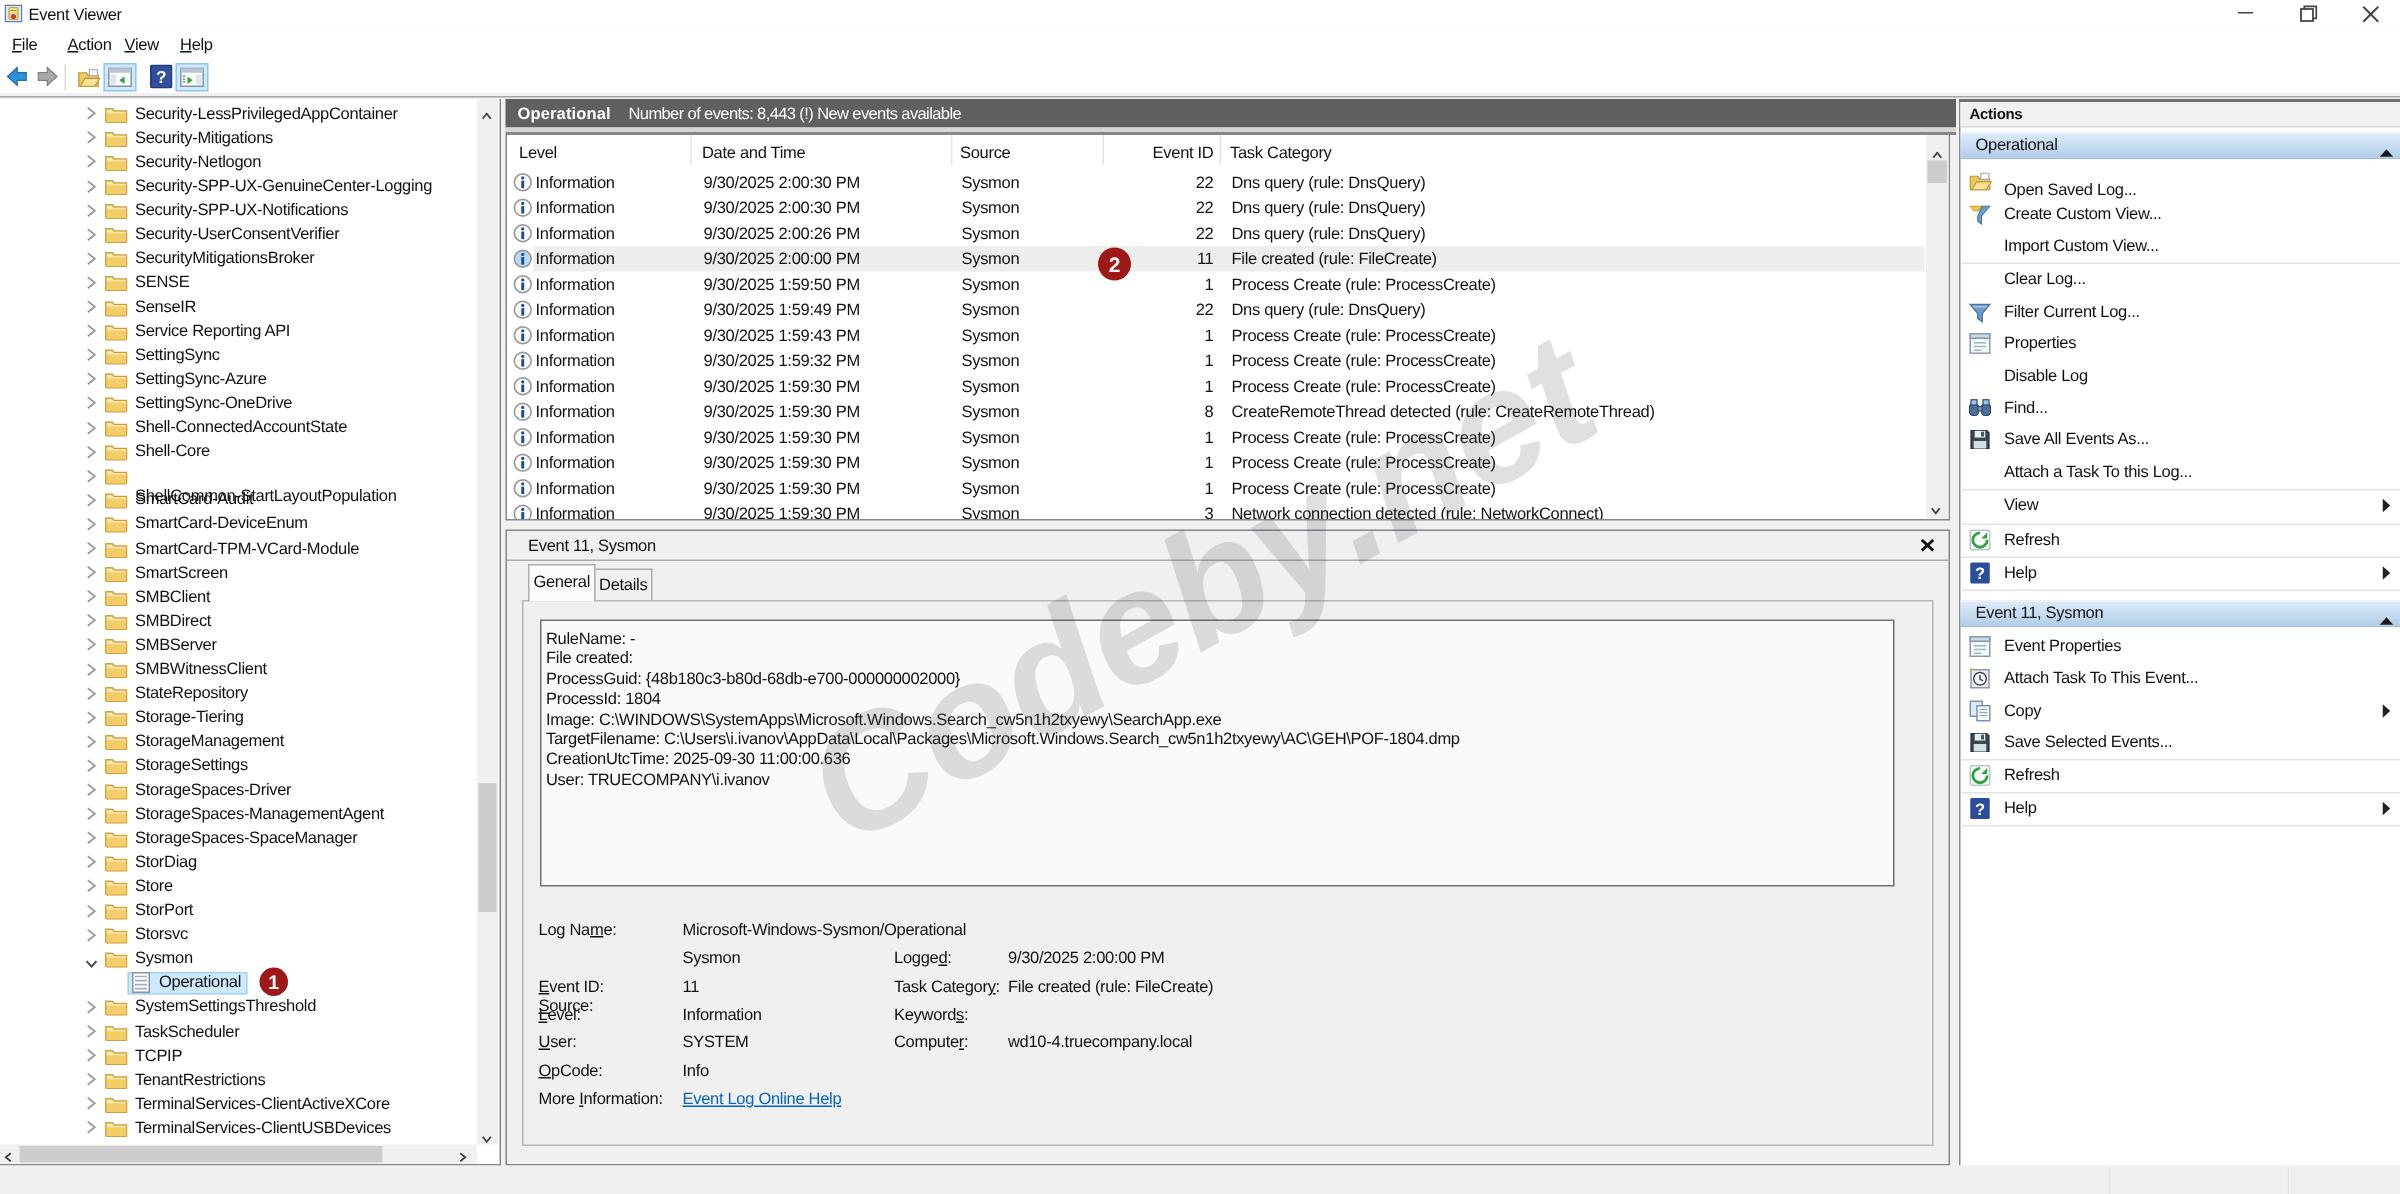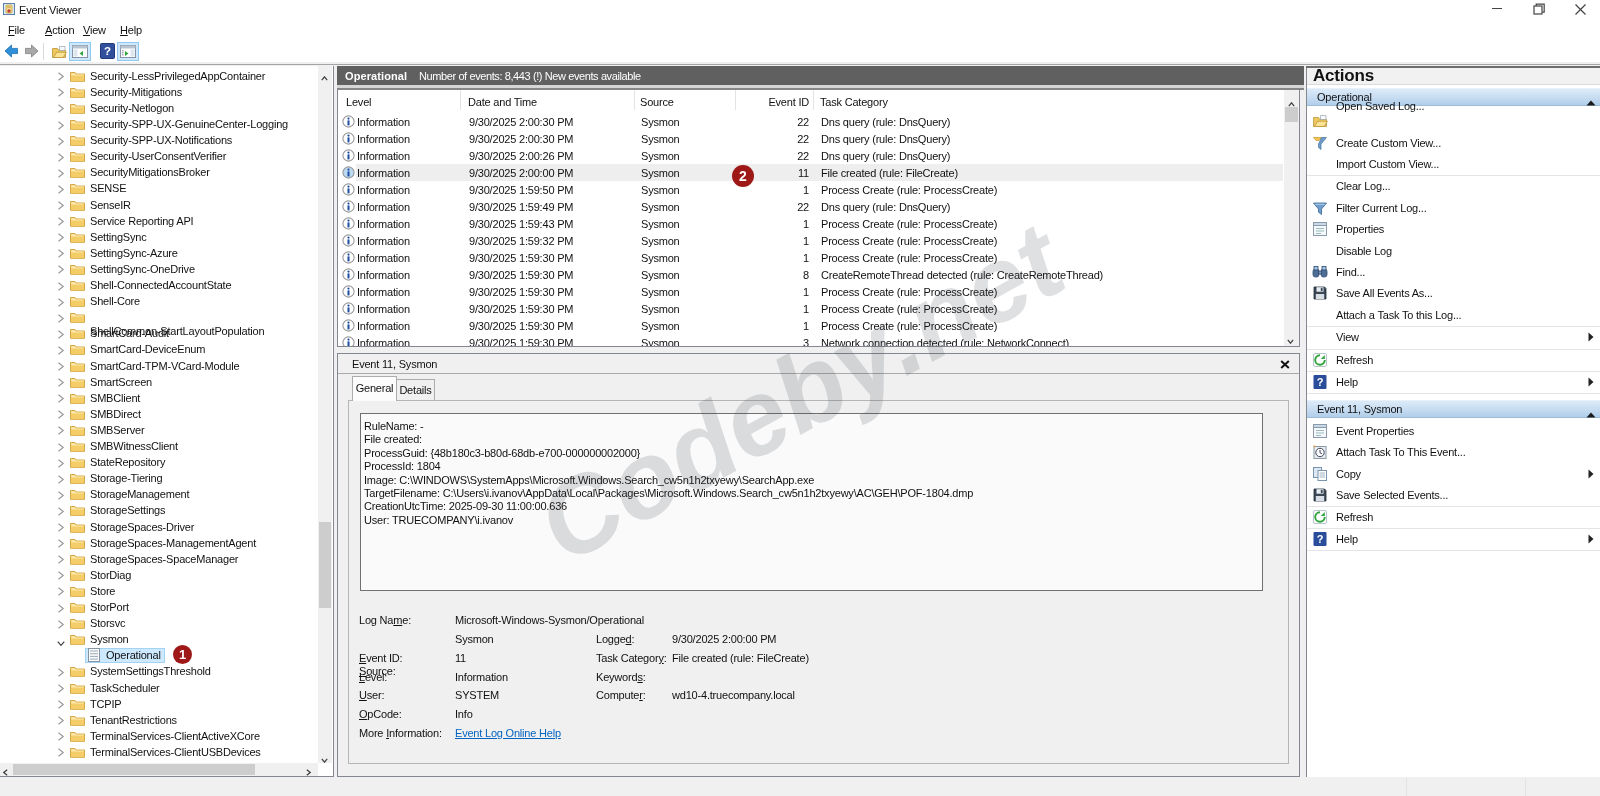--- a/index.html
+++ b/index.html
@@ -942,36 +942,36 @@
   </div>
 <div class="abs ct" style="left:359px;top:725px;height:16px;">
     <span style="white-space:pre">More <span style="text-decoration:underline">I</span>nformation:</span>
   </div>
 <div class="abs ct" style="left:455px;top:725px;height:16px;">
     <span style="white-space:pre"><span style="color:#0563c1;text-decoration:underline;">Event Log Online Help</span></span>
   </div>
 <div class="abs" style="left:1306px;top:66px;width:294px;height:711px;background:#fff;border-left:1px solid #828790;"></div>
 <div class="abs" style="left:1306px;top:66px;width:294px;height:2px;background:#6e6e6e;"></div>
 <div class="abs" style="left:1307px;top:68px;width:293px;height:17px;background:#f1f1f1;border-bottom:1px solid #d9d9d9;"></div>
-<div class="abs ct" style="left:1313px;top:67px;height:18px;font-weight:bold;font-size:17px;">
+<div class="abs ct" style="left:1313px;top:67px;height:18px;font-weight:bold;font-size:10px;">
     <span style="white-space:pre">Actions</span>
   </div>
 <div class="abs" style="left:1307px;top:88px;width:293px;height:18px;background:linear-gradient(180deg,#dcebf9 0%,#c6dcf1 55%,#b0cde9 100%);border-top:1px solid #e8f1fa;border-bottom:1px solid #9fbdd8;"></div>
 <div class="abs ct" style="left:1317px;top:88px;height:18px;">
     <span style="white-space:pre">Operational</span>
   </div>
 <div class="abs" style="left:1586px;top:96px;"><svg width="10" height="6" viewBox="0 0 10 6">
       <path d="M5 0.5 L9.5 5.5 H0.5z" fill="#1a1a1a"></path>
     </svg></div>
 <div class="abs" style="left:1312px;top:113.0px;"><svg width="16" height="16" viewBox="0 0 16 16">
       <path d="M1.5 4.5 h5 l1.3 1.8 h6.7 v7.2 h-13z" fill="#eec75e" stroke="#bd953a" stroke-width="0.8"></path>
       <path d="M8.5 2.5 h5.5 v4 h-5.5z" fill="#f7f9fb" stroke="#9aa5ae" stroke-width="0.7"></path>
       <path d="M2.5 13.5 l3.2-5.3 h9.8 l-3.4 5.3z" fill="#fbe396" stroke="#bd953a" stroke-width="0.8"></path>
     </svg></div>
-<div class="abs ct" style="left:1336px;top:97px;height:18px;justify-content:flex-end;">
+<div class="abs ct" style="left:1336px;top:118px;height:18px;justify-content:flex-end;">
     <span style="white-space:pre">Open Saved Log...</span>
   </div>
 <div class="abs" style="left:1312px;top:134.5px;"><svg width="16" height="16" viewBox="0 0 16 16">
       <path d="M1.5 2.5 h8 l-2.5 3 h-3z" fill="#f3c44f" stroke="#c79a33" stroke-width="0.7"></path>
       <path d="M9.5 2.5 h5 l-5.5 6.5 v5.5 l-2.5-2 v-3.5z" fill="#6f9bcb" stroke="#46749f" stroke-width="0.7"></path>
     </svg></div>
 <div class="abs ct" style="left:1336px;top:133.5px;height:18px;">
     <span style="white-space:pre">Create Custom View...</span>
   </div>
 <div class="abs ct" style="left:1336px;top:155px;height:18px;">

